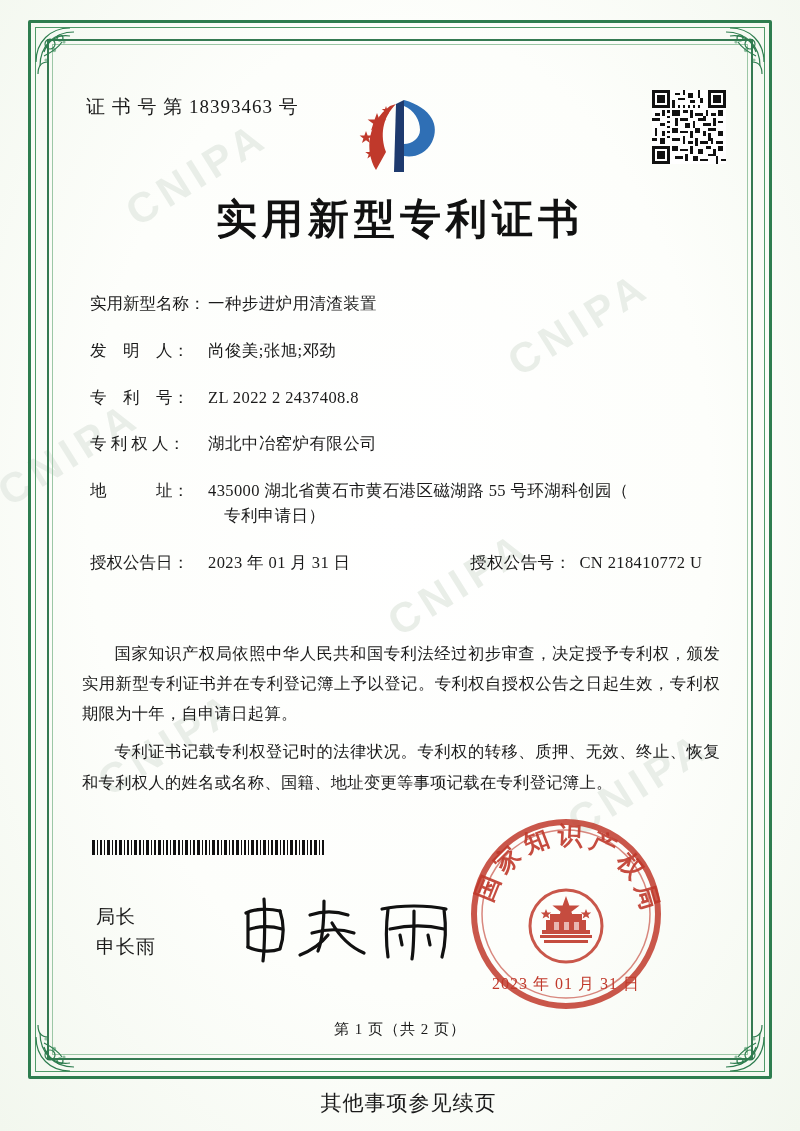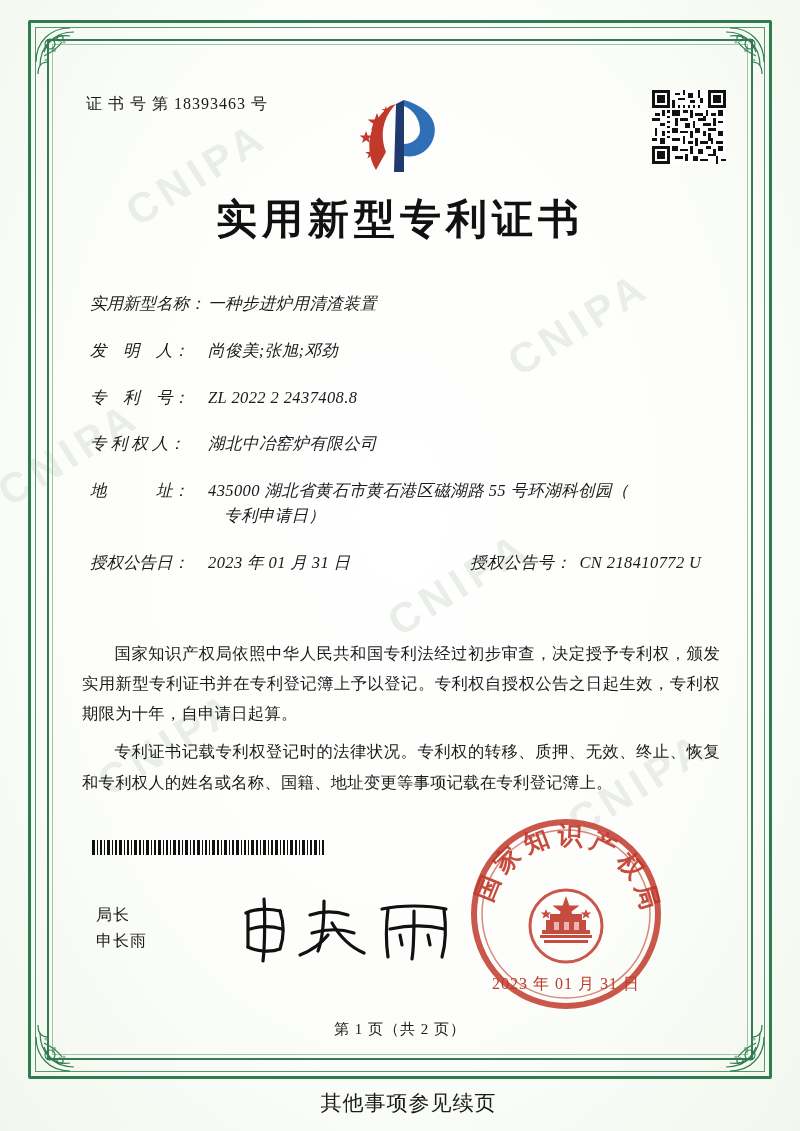--- a/index.html
+++ b/index.html
@@ -96,21 +96,21 @@
     left: 52px;
     top: 44px;
     right: 52px;
     bottom: 76px;
   }
 
   .cert-no {
     position: absolute;
     left: 34px;
     top: 50px;
-    font-size: 16px;
+    font-size: 19px;
     letter-spacing: 1px;
     color: #1a1a1a;
   }
 
   
   .qr {
     position: absolute;
     right: 22px;
     top: 46px;
     width: 74px;
@@ -141,21 +141,20 @@
     color: #111;
     font-family: Liberation Mono, monospace;
   }
 
   
   .fields {
     position: absolute;
     top: 248px;
     left: 38px;
     right: 30px;
-    font-style: italic;
   }
   .row {
     display: flex;
     align-items: flex-start;
     margin-bottom: 22px;
     font-size: 16.5px;
     line-height: 1.5;
   }
   .row .lbl {
     width: 118px;
@@ -199,21 +198,21 @@
     width: 232px;
     height: 15px;
   }
   .barcode svg { width: 100%; height: 100%; display: block; }
 
   
   .sig-block {
     position: absolute;
     left: 44px;
     top: 858px;
-    font-size: 16px;
+    font-size: 19px;
     line-height: 1.6;
     letter-spacing: 1px;
   }
   .handwriting {
     position: absolute;
     left: 180px;
     top: 845px;
     width: 240px;
     height: 80px;
   }

